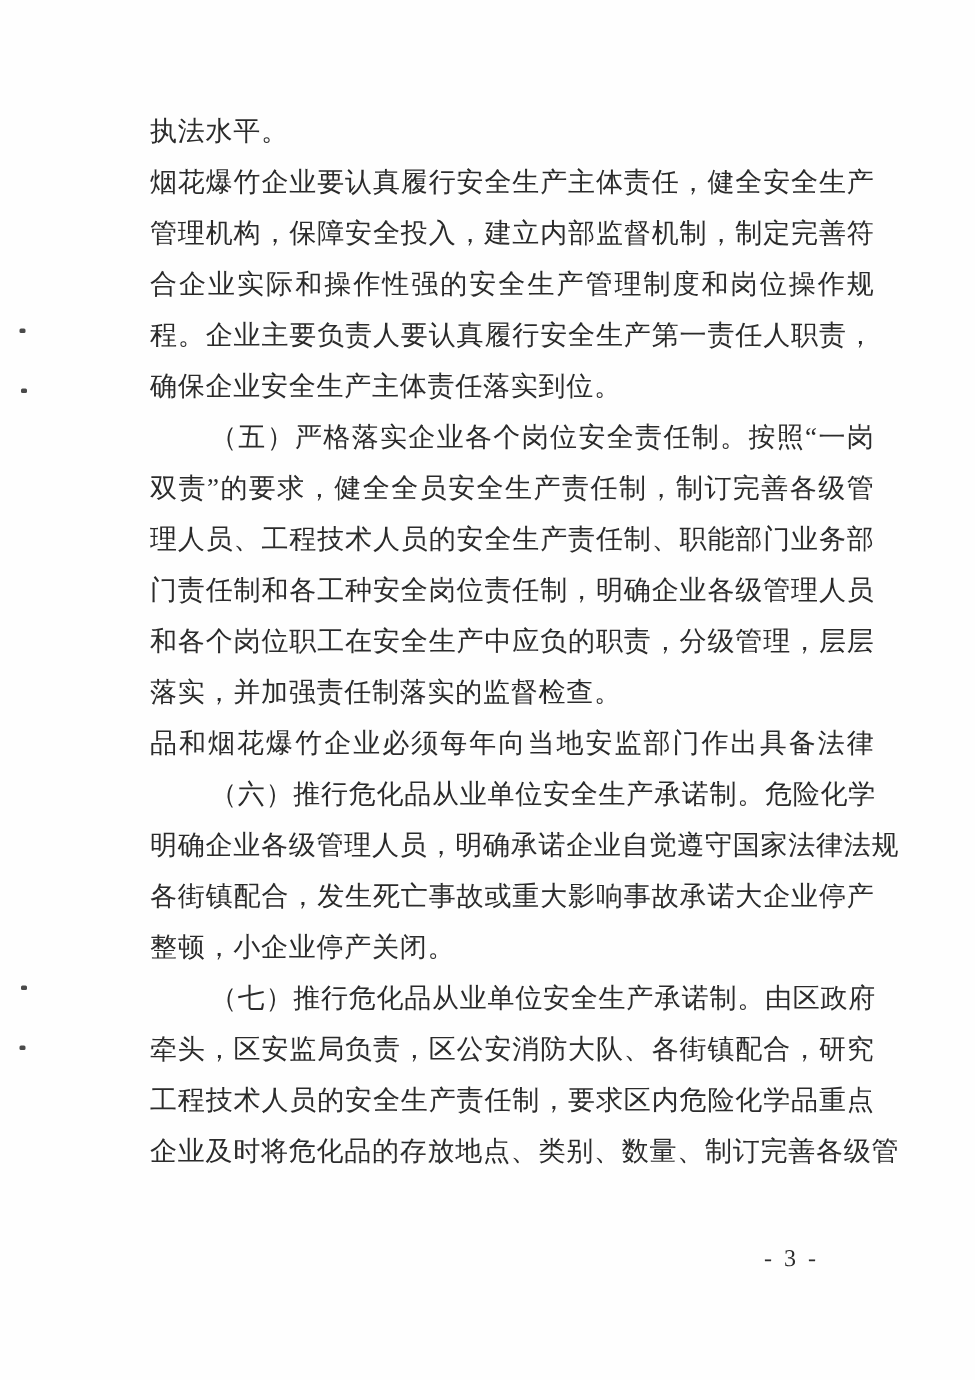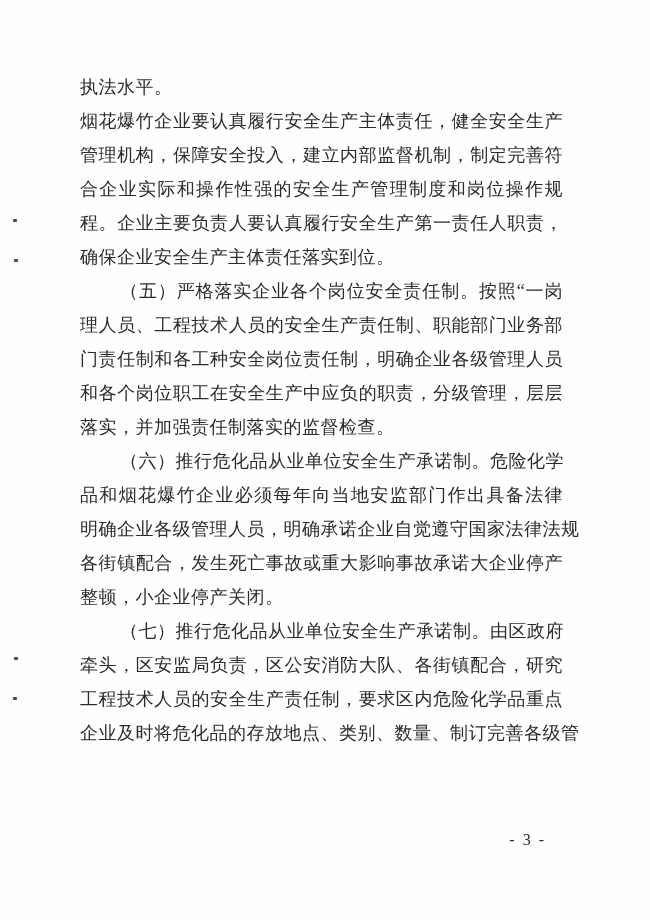--- a/index.html
+++ b/index.html
@@ -10,21 +10,21 @@
   .page {
     position: relative;
     width: 650px;
     height: 920px;
     background: #fefefe;
     overflow: hidden;
     font-family: "Liberation Serif", serif;
   }
   .doc-body {
     position: absolute;
-    left: 80px;
+    left: 100px;
     top: 70px;
     width: 483px;
     color: #2b2b2b;
     font-size: 18px;
     line-height: 34px;
     letter-spacing: 0.5px;
   }
   .line {
     height: 34px;
     white-space: nowrap;
@@ -69,26 +69,27 @@
   <div class="scan-dot dot-4"></div>
 
   <div class="doc-body">
     <div class="line para-end">执法水平。</div>
     <div class="line">烟花爆竹企业要认真履行安全生产主体责任，健全安全生产</div>
     <div class="line">管理机构，保障安全投入，建立内部监督机制，制定完善符</div>
     <div class="line">合企业实际和操作性强的安全生产管理制度和岗位操作规</div>
     <div class="line">程。企业主要负责人要认真履行安全生产第一责任人职责，</div>
     <div class="line para-end">确保企业安全生产主体责任落实到位。</div>
     <div class="line para-start">（五）严格落实企业各个岗位安全责任制。按照“一岗</div>
+    <div class="line">双责”的要求，健全全员安全生产责任制，制订完善各级管</div>
     <div class="line">理人员、工程技术人员的安全生产责任制、职能部门业务部</div>
     <div class="line">门责任制和各工种安全岗位责任制，明确企业各级管理人员</div>
     <div class="line">和各个岗位职工在安全生产中应负的职责，分级管理，层层</div>
     <div class="line para-end">落实，并加强责任制落实的监督检查。</div>
+    <div class="line">品和烟花爆竹企业必须每年向当地安监部门作出具备法律</div>
     <div class="line para-start">（六）推行危化品从业单位安全生产承诺制。危险化学</div>
-    <div class="line">品和烟花爆竹企业必须每年向当地安监部门作出具备法律</div>
     <div class="line">明确企业各级管理人员，明确承诺企业自觉遵守国家法律法规</div>
     <div class="line">各街镇配合，发生死亡事故或重大影响事故承诺大企业停产</div>
     <div class="line para-end">整顿，小企业停产关闭。</div>
     <div class="line para-start">（七）推行危化品从业单位安全生产承诺制。由区政府</div>
     <div class="line">牵头，区安监局负责，区公安消防大队、各街镇配合，研究</div>
     <div class="line">工程技术人员的安全生产责任制，要求区内危险化学品重点</div>
     <div class="line">企业及时将危化品的存放地点、类别、数量、制订完善各级管</div>
   </div>
 
   <div class="page-number">- 3 -</div>

